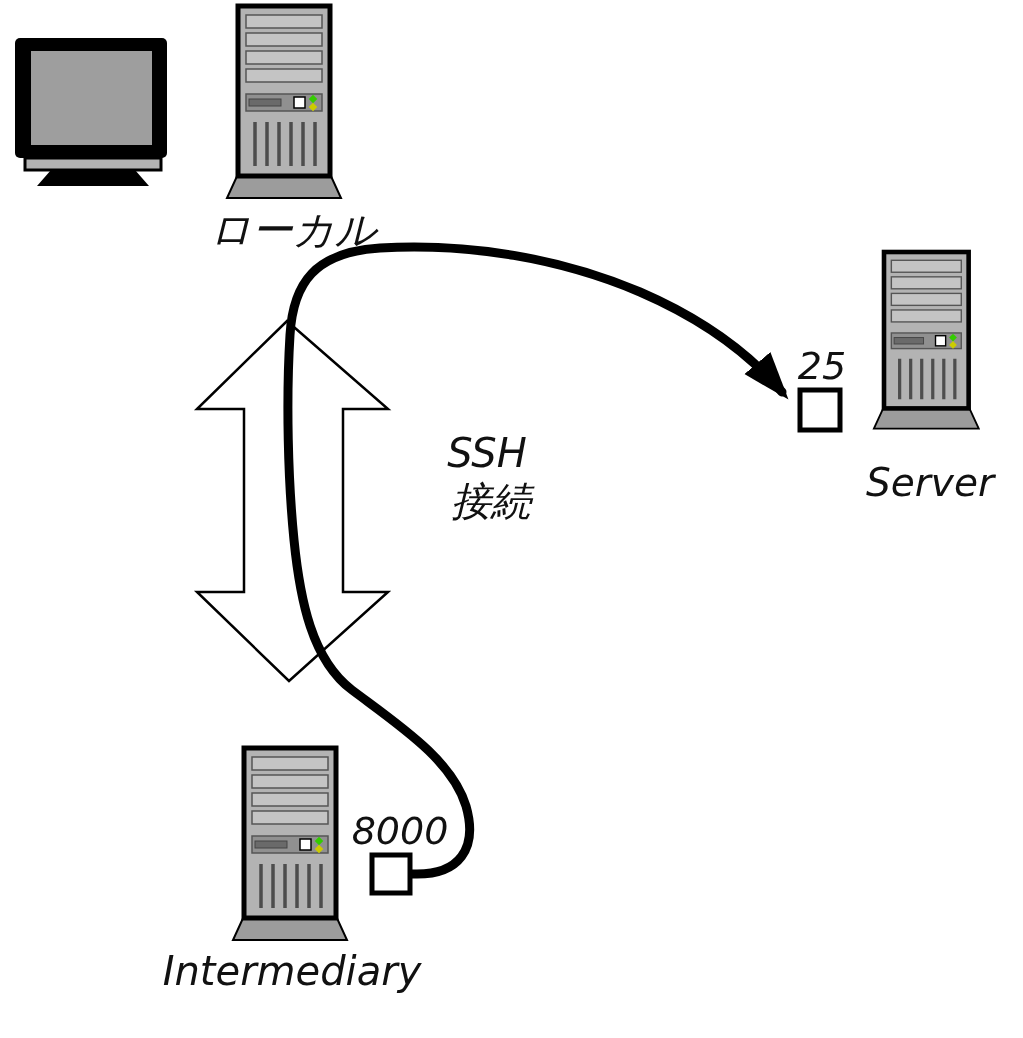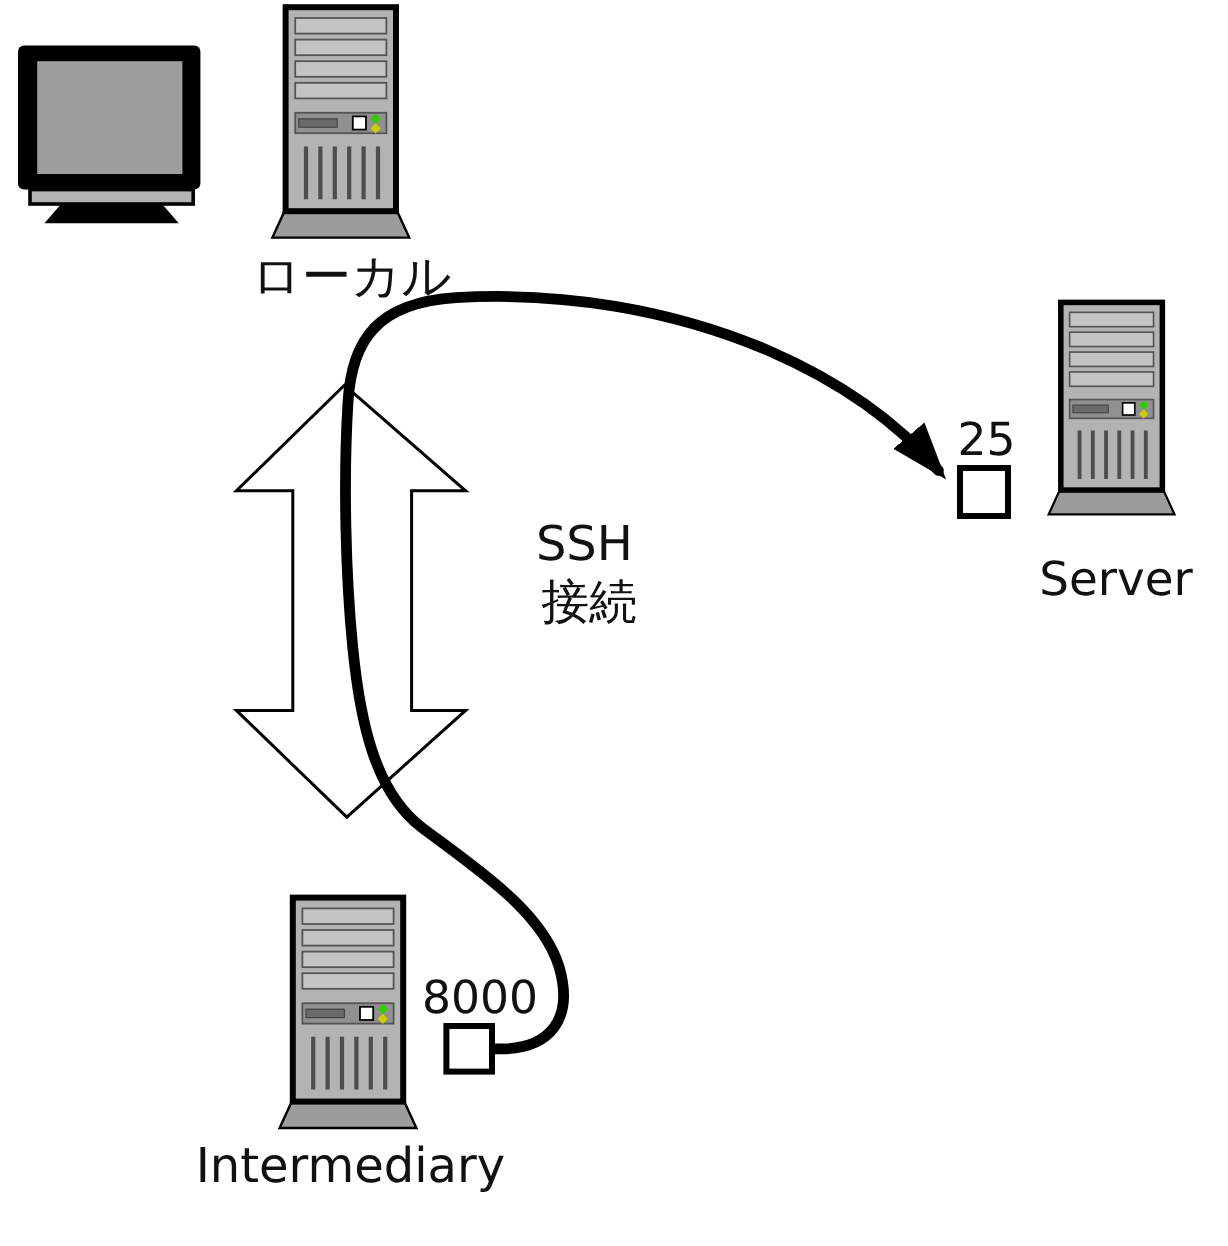--- a/index.html
+++ b/index.html
@@ -8,20 +8,21 @@
     background: #ffffff;
     width: 1023px;
     height: 1038px;
     overflow: hidden;
     font-family: "DejaVu Sans", sans-serif;
   }
   .diagram-wrap {
     position: relative;
     width: 1023px;
     height: 745px;
+    font-style: italic;
   }
   svg text {
     font-family: "DejaVu Sans", sans-serif;
     fill: #111111;
   }
 </style>
 </head>
 <body>
 
 <div class="diagram-wrap">

